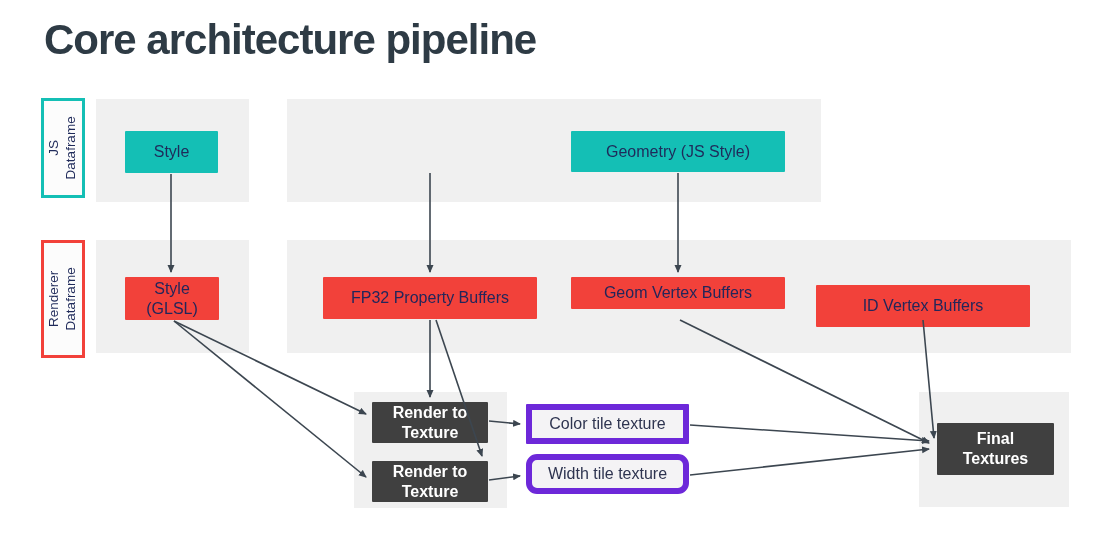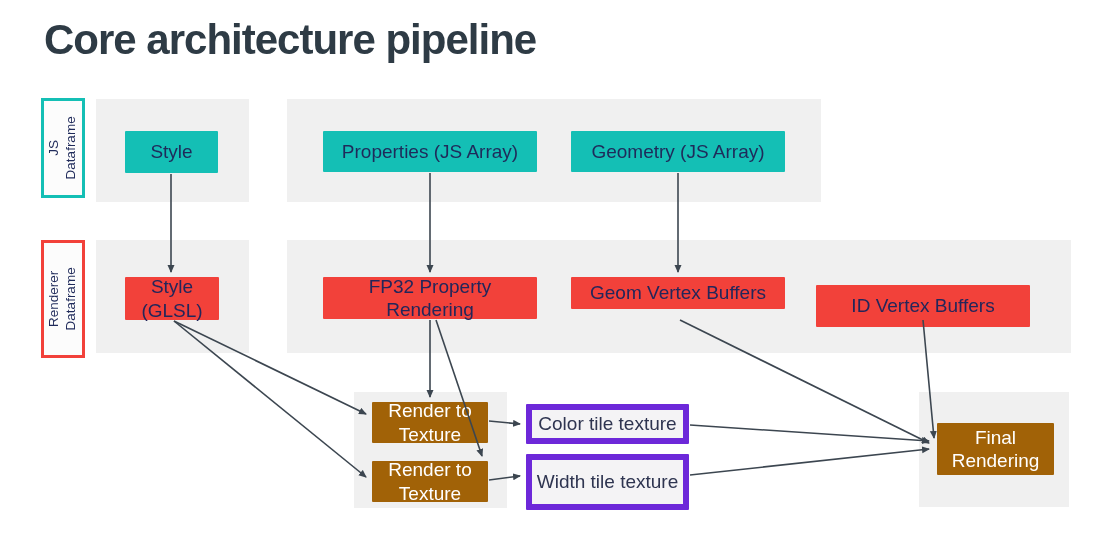--- a/index.html
+++ b/index.html
@@ -15,26 +15,26 @@
   .panel{position:absolute;background:#f0f0f0;}
   .rowlabel{
     position:absolute;background:#fcfcfc;display:flex;align-items:center;justify-content:center;
   }
   .rowlabel > span{
     transform:rotate(-90deg);white-space:pre;text-align:center;
     font-size:13.5px;line-height:1.25;font-weight:500;color:#1f2a5a;
   }
   .node{
     position:absolute;display:flex;align-items:center;justify-content:center;
-    text-align:center;font-size:19px;line-height:1.22;white-space:pre-line;
+    text-align:center;font-size:16px;line-height:1.22;white-space:pre-line;
     border-radius:1px;box-sizing:border-box;
   }
   .node-teal{background:#14bfb5;color:#1f2a5a;}
   .node-red{background:#f2413a;color:#23265a;}
-  .node-purple{background:#a16207;color:#ffffff;}
+  .node-purple{background:#404040;color:#ffffff;font-weight:bold;}
   .node-outline{background:#f4f3f5;border:6px solid #6d28d9;color:#2e3450;}
   #edges{position:absolute;left:0;top:0;pointer-events:none;}
 </style>
 </head>
 <body>
 
 <div id="stage">
   <h1 class="title">Core architecture pipeline</h1>
 
   <div class="panel" style="left: 92px; top: 99px; width: 153px; height: 103px;"></div>
@@ -45,35 +45,34 @@
     <div class="panel" style="left: 915px; top: 392px; width: 150px; height: 115px;"></div>
     <div class="rowlabel" style="border: 3px solid rgb(20, 191, 181); left: 37px; top: 98px; width: 38px; height: 94px;">
       <span>JS
 Dataframe</span>
     </div>
     <div class="rowlabel" style="border: 3px solid rgb(242, 65, 58); left: 37px; top: 240px; width: 38px; height: 112px;">
       <span>Renderer
 Dataframe</span>
     </div>
     <div class="node node-teal" style="left: 121px; top: 131px; width: 93px; height: 42px;"><span>Style</span></div>
-    <div class="node node-teal" style="left: 319px; top: 131px; width: 214px; height: 41px;"><span>Properties (JS Array)</span></div>
-    <div class="node node-teal" style="left: 567px; top: 131px; width: 214px; height: 41px;"><span>Geometry (JS Array)</span></div>
+    <div class="node node-teal" style="left: 567px; top: 131px; width: 214px; height: 41px;"><span>Geometry (JS Style)</span></div>
     <div class="node node-red" style="left: 121px; top: 277px; width: 94px; height: 43px;"><span>Style
 (GLSL)</span></div>
-    <div class="node node-red" style="left: 319px; top: 277px; width: 214px; height: 42px;"><span>FP32 Property Rendering</span></div>
+    <div class="node node-red" style="left: 319px; top: 277px; width: 214px; height: 42px;"><span>FP32 Property Buffers</span></div>
     <div class="node node-red" style="left: 567px; top: 277px; width: 214px; height: 32px;"><span>Geom Vertex Buffers</span></div>
     <div class="node node-red" style="left: 812px; top: 277px; width: 214px; height: 42px; margin-top: 8px;"><span>ID Vertex Buffers</span></div>
     <div class="node node-purple" style="left: 368px; top: 402px; width: 116px; height: 41px;"><span>Render to
 Texture</span></div>
     <div class="node node-purple" style="left: 368px; top: 461px; width: 116px; height: 41px;"><span>Render to
 Texture</span></div>
     <div class="node node-outline" style="left: 522px; top: 404px; width: 163px; height: 40px;"><span>Color tile texture</span></div>
-    <div class="node node-outline" style="left: 522px; top: 454px; width: 163px; height: 56px;"><span>Width tile texture</span></div>
+    <div class="node node-outline" style="left: 522px; top: 454px; width: 163px; height: 40px; border-radius: 11px;"><span>Width tile texture</span></div>
     <div class="node node-purple" style="left: 933px; top: 423px; width: 117px; height: 52px;"><span>Final
-Rendering</span></div>
+Textures</span></div>
     <svg id="edges" width="1100" height="550">
     <defs>
       <marker id="arrowhead" markerWidth="9" markerHeight="9" refX="7" refY="3.5" orient="auto" markerUnits="userSpaceOnUse">
         <path d="M0,0 L8,3.5 L0,7 z" fill="#3c4650"></path>
       </marker>
     </defs>
   <line x1="167" y1="174" x2="167" y2="272" stroke="#3c4650" stroke-width="1.6" marker-end="url(#arrowhead)"></line>
       <line x1="426" y1="173" x2="426" y2="272" stroke="#3c4650" stroke-width="1.6" marker-end="url(#arrowhead)"></line>
       <line x1="674" y1="173" x2="674" y2="272" stroke="#3c4650" stroke-width="1.6" marker-end="url(#arrowhead)"></line>
       <line x1="170" y1="321" x2="362" y2="414" stroke="#3c4650" stroke-width="1.6" marker-end="url(#arrowhead)"></line>

